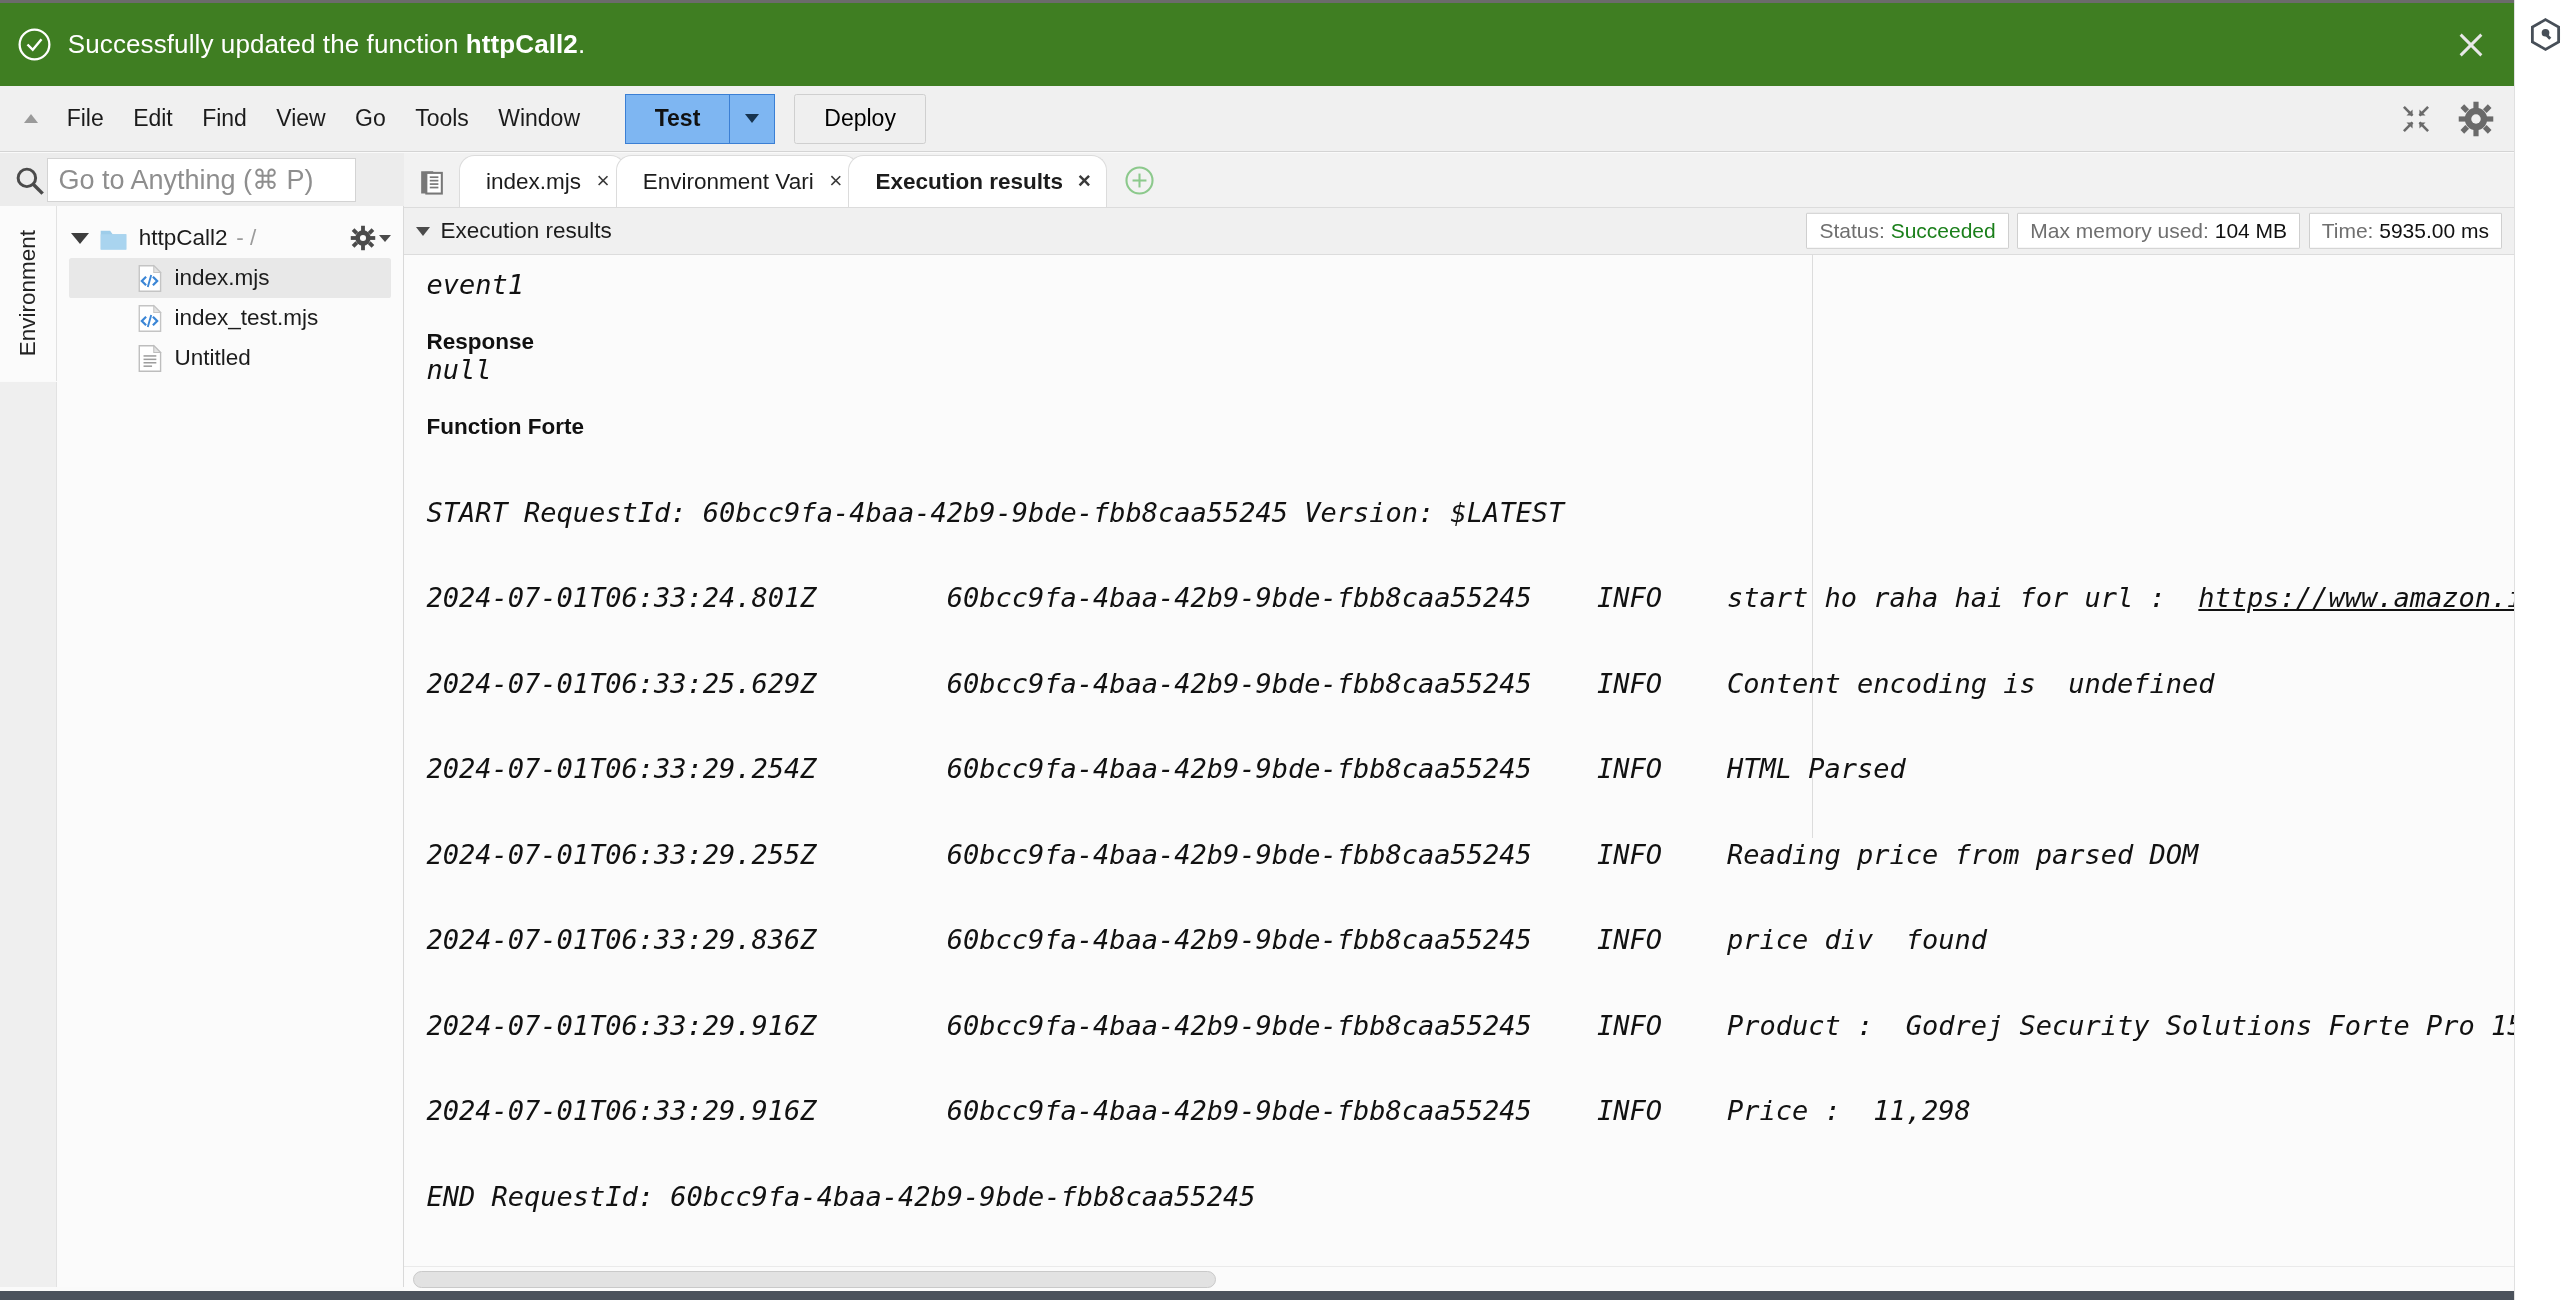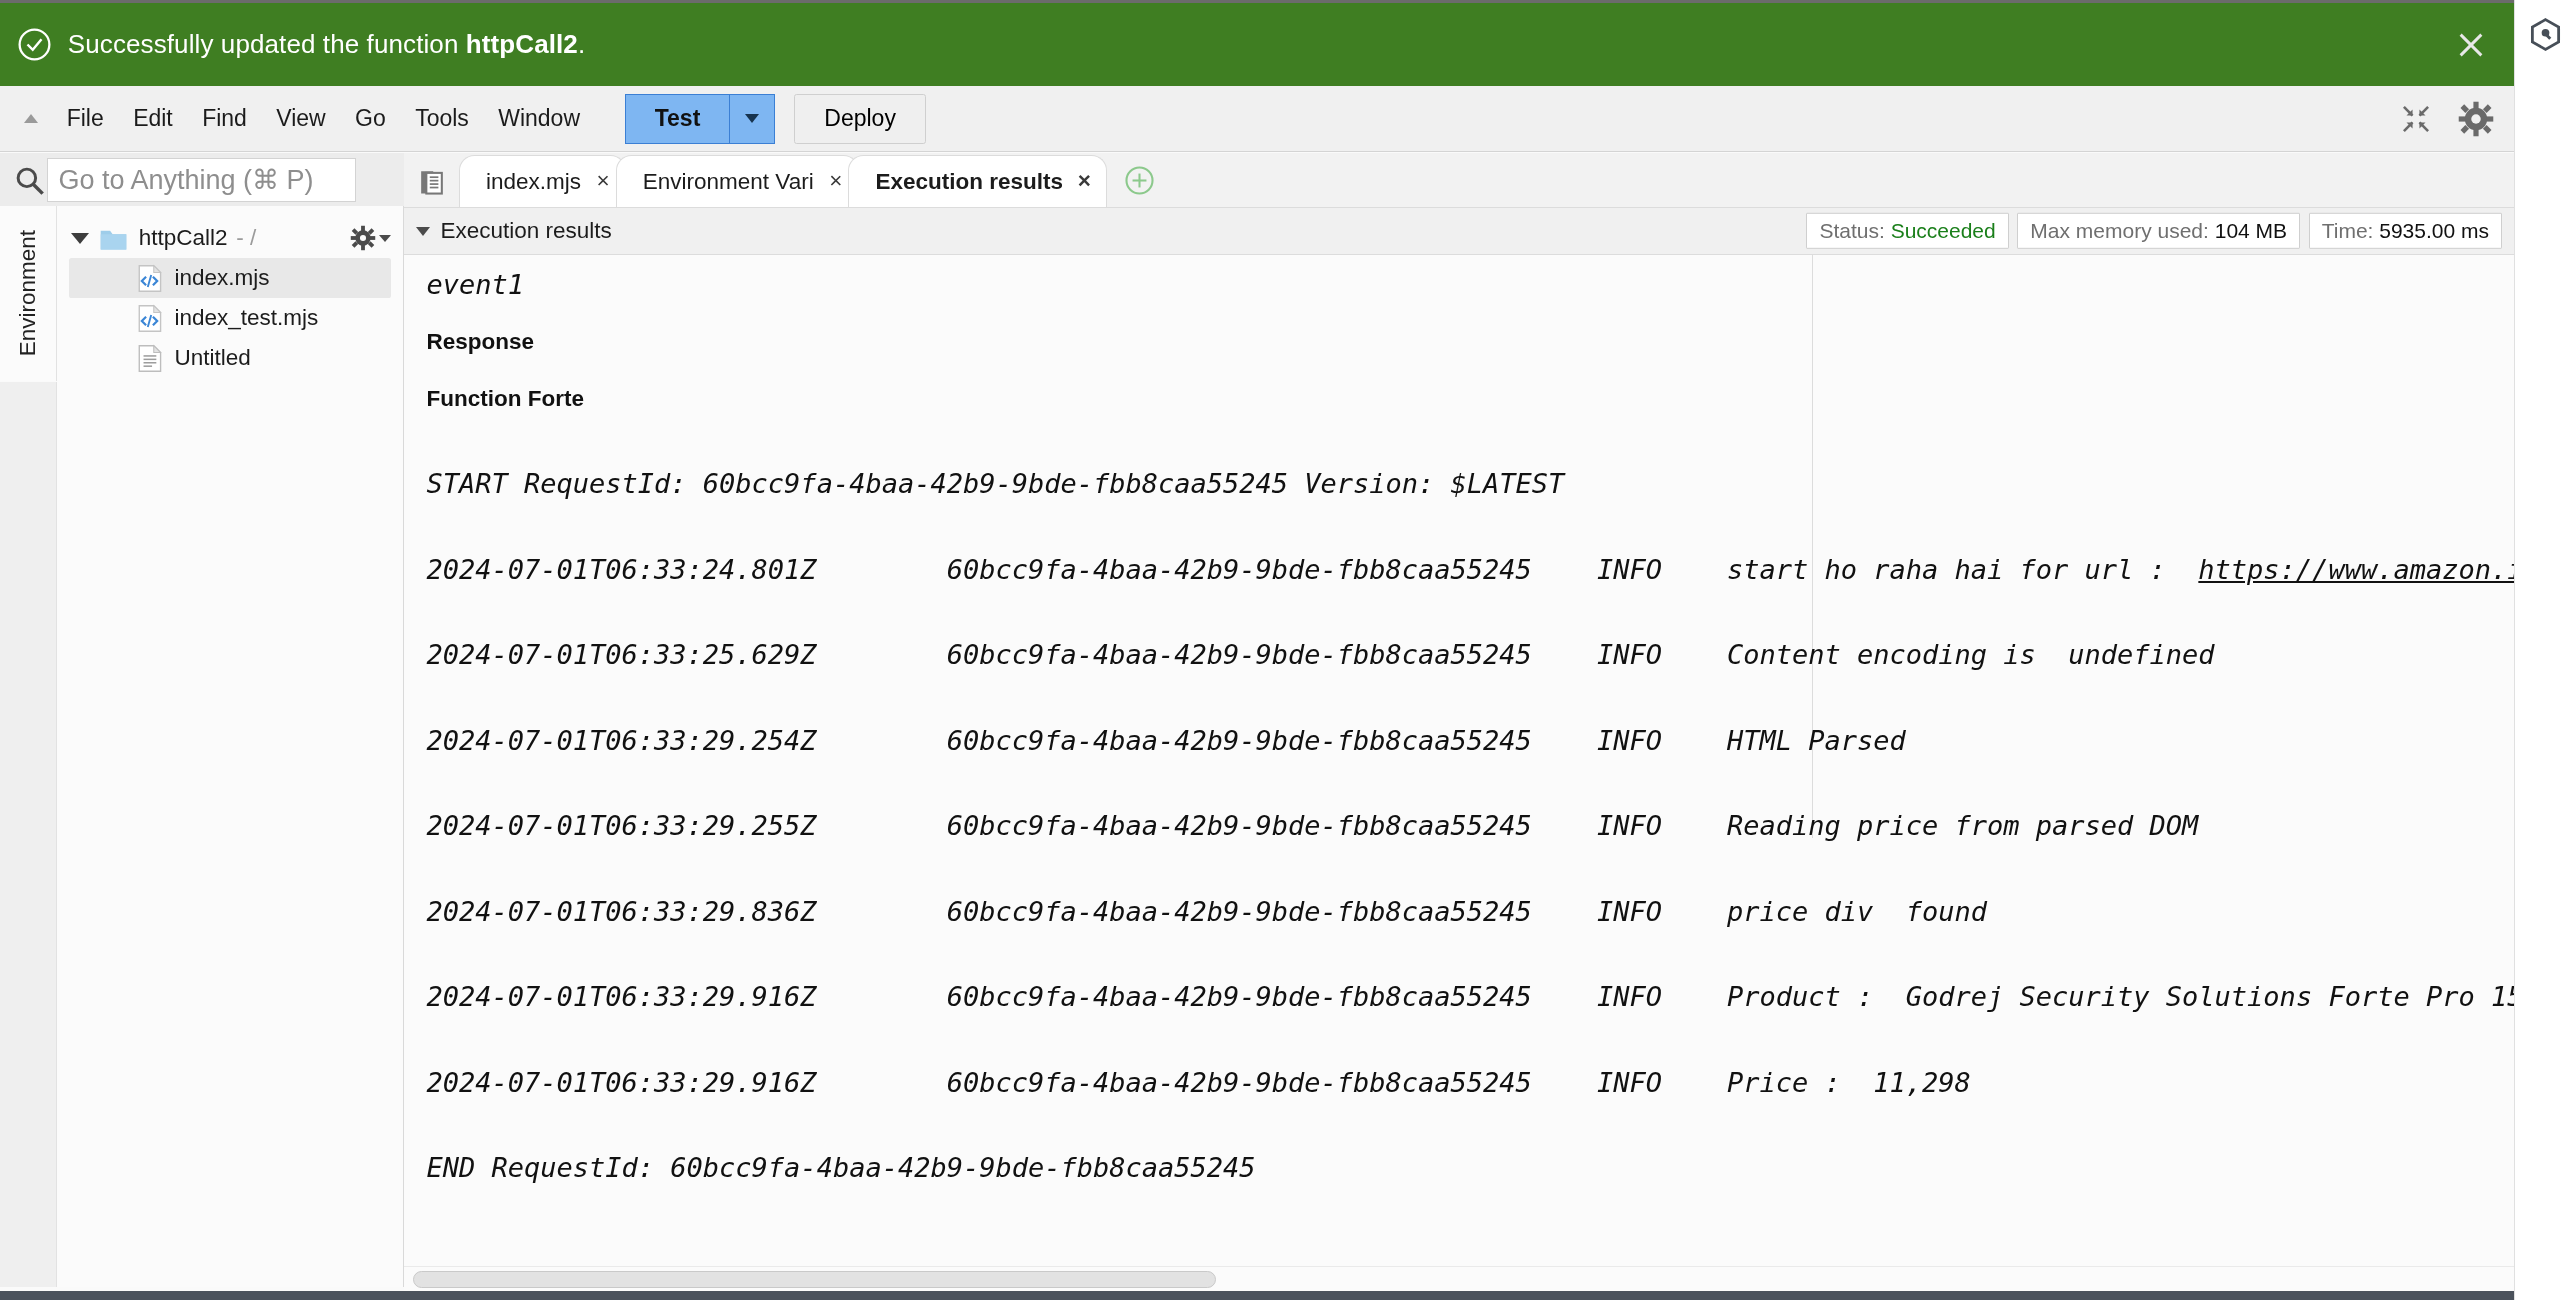--- a/index.html
+++ b/index.html
@@ -507,20 +507,21 @@
   </div>
 
   <div class="output">
     <div class="out-divider"></div>
     <div class="out-inner">
 
       <div class="mono">event1</div>
       <div class="gap"></div>
 
       <div class="sec-head">Response</div>
+      <div class="mono">null</div>
       <div class="gap"></div>
 
       <div class="sec-head">Function Forte</div>
 
       <div class="mono log-block">
         <div class="log-line">START RequestId: 60bcc9fa-4baa-42b9-9bde-fbb8caa55245 Version: $LATEST</div>
         <div class="log-line"><span>2024-07-01T06:33:24.801Z	60bcc9fa-4baa-42b9-9bde-fbb8caa55245	INFO	start ho raha hai for url :  </span><span class="url-link">https://www.amazon.in/dp/B07TFD2THQ/ref=sspa_dk_detail_3?psc=1&amp;p</span></div>
         <div class="log-line">2024-07-01T06:33:25.629Z	60bcc9fa-4baa-42b9-9bde-fbb8caa55245	INFO	Content encoding is  undefined</div>
         <div class="log-line">2024-07-01T06:33:29.254Z	60bcc9fa-4baa-42b9-9bde-fbb8caa55245	INFO	HTML Parsed</div>
         <div class="log-line">2024-07-01T06:33:29.255Z	60bcc9fa-4baa-42b9-9bde-fbb8caa55245	INFO	Reading price from parsed DOM</div>

